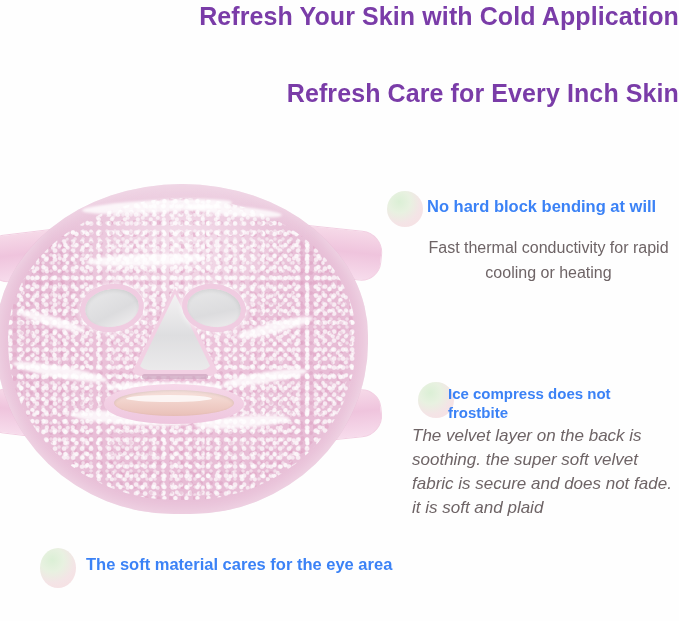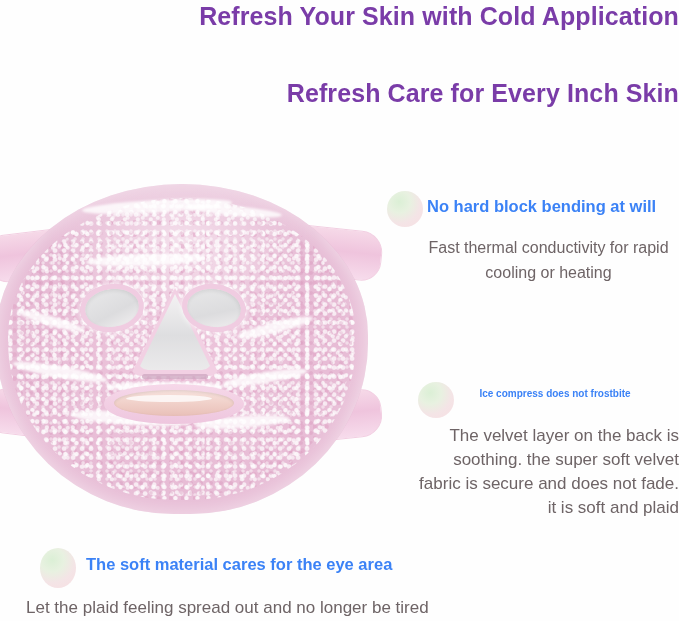--- a/index.html
+++ b/index.html
@@ -165,22 +165,22 @@
   }
   .cond{font-stretch:condensed;}
 
   
   #b1-bullet{left:387px;top:191px;width:36px;height:36px;}
   #b1-head{left:427px;top:196px;width:250px;font-size:16.5px;}
   #b1-body{left:418px;top:235px;width:261px;text-align:center;font-size:16px;line-height:25px;}
 
   
   #b2-bullet{left:418px;top:382px;width:36px;height:36px;}
-  #b2-head{left:448px;top:384px;width:214px;text-align:center;font-size:10px;line-height:19px;}
-  #b2-body{left:412px;top:424px;width:267px;text-align:right;font-size:17px;line-height:24px;}
+  #b2-head{left:448px;top:384px;width:214px;font-size:15px;line-height:19px;}
+  #b2-body{left:412px;top:424px;width:267px;text-align:left;font-size:17px;line-height:24px;font-style:italic;}
 
   
   #b3-bullet{left:40px;top:548px;width:36px;height:40px;}
   #b3-head{left:86px;top:554px;width:420px;font-size:16.5px;}
   #b3-body{left:26px;top:596px;width:620px;font-size:17px;}
 </style>
 </head>
 <body>
 
 <div class="stage">
@@ -226,15 +226,14 @@
   <div class="bullet" id="b1-bullet"></div>
   <div class="feat-head" id="b1-head">No hard block bending at will</div>
   <div class="feat-body" id="b1-body">Fast thermal conductivity for rapid cooling or heating</div>
 
   <div class="bullet" id="b2-bullet"></div>
   <div class="feat-head" id="b2-head">Ice compress does not frostbite</div>
   <div class="feat-body" id="b2-body">The velvet layer on the back is soothing. the super soft velvet fabric is secure and does not fade. it is soft and plaid</div>
 
   <div class="bullet" id="b3-bullet"></div>
   <div class="feat-head" id="b3-head">The soft material cares for the eye area</div>
-  <div class="feat-body cond" id="b3-body">Let the plaid feeling spread out and no longer be tired</div>
 
 </div>
 
 </body></html>

